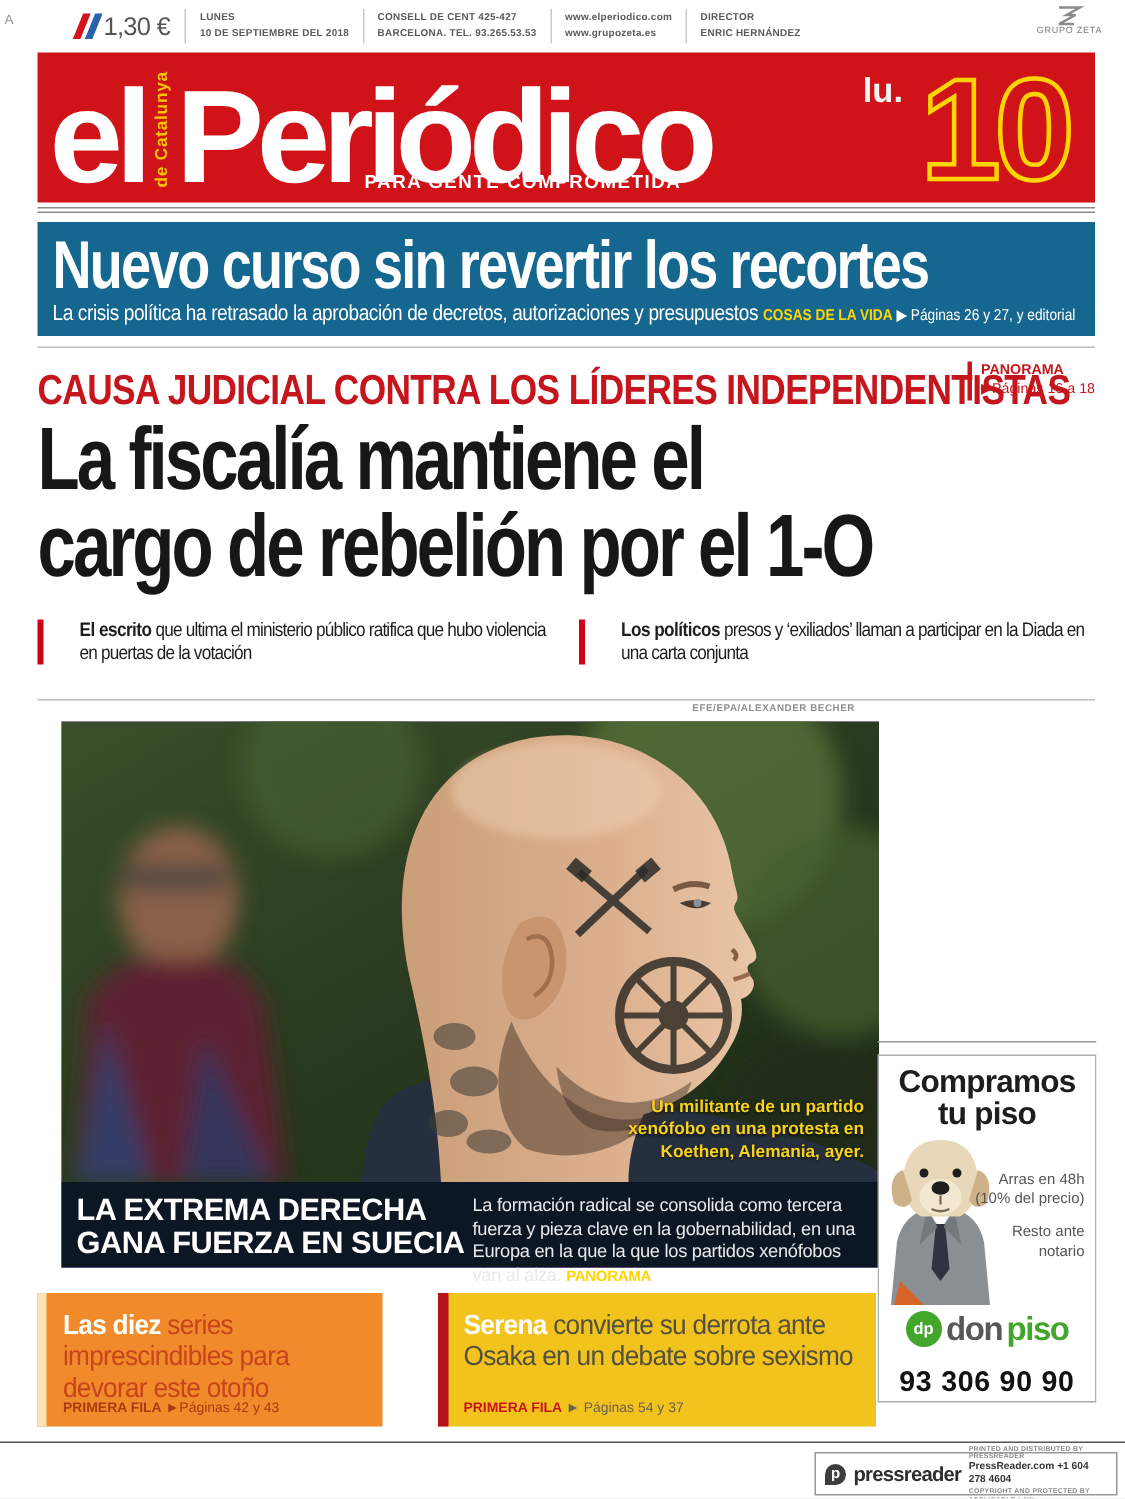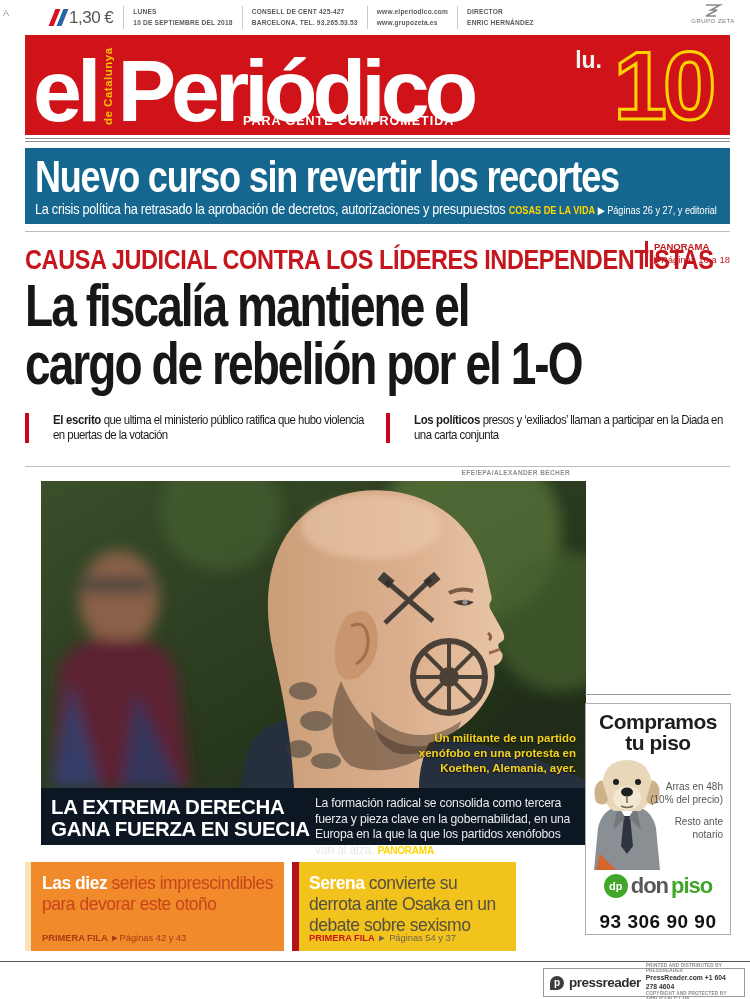--- a/index.html
+++ b/index.html
@@ -84,23 +84,23 @@
   .ad-logo { display:flex; justify-content:center; align-items:center; gap:3px; margin-top:3px; }
   .dp-badge { width:24px; height:24px; border-radius:50%; background:#41a62a; color:#fff; font-weight:bold; font-size:11px; line-height:24px; }
   .dp-don { font-size:22px; font-weight:bold; color:#58585a; letter-spacing:-1px; }
   .dp-piso { font-size:22px; font-weight:bold; color:#41a62a; letter-spacing:-1px; }
   .ad-phone { margin-top:12px; font-size:19px; font-weight:bold; color:#111; letter-spacing:.5px; }
   .ad-web { margin-top:2px; font-size:9px; font-weight:bold; color:#3f3f3f; letter-spacing:2.2px; }
 
   
   .teaser { position:absolute; top:862px; height:89px; padding:11px 10px 8px 17px; }
   .teaser .stripe { position:absolute; left:0; top:0; bottom:0; }
-  .teaser-orange { left:25px; width:259px; background:#f08a2b; }
+  .teaser-orange { left:25px; width:230px; background:#f08a2b; }
   .teaser-orange .stripe { width:6px; background:#fbe3ba; }
-  .teaser-yellow { left:292px; width:224px; background:#f2c21d; }
+  .teaser-yellow { left:292px; width:292px; background:#f2c21d; }
   .teaser-yellow .stripe { width:7px; background:#b5121b; }
   .teaser p { font-size:18.4px; line-height:1.14; letter-spacing:-0.5px; }
   .teaser p b { color:#fff; }
   .teaser-orange p span.rest { color:#c8441c; }
   .teaser-yellow p span.rest { color:#53503f; }
   .teaser .meta { position:absolute; left:17px; bottom:8px; font-size:9.3px; }
   .teaser-orange .meta b, .teaser-orange .meta span { color:#a63c12; }
   .teaser-yellow .meta b { color:#c4161c; }
   .teaser-yellow .meta span { color:#6b6252; }
 

